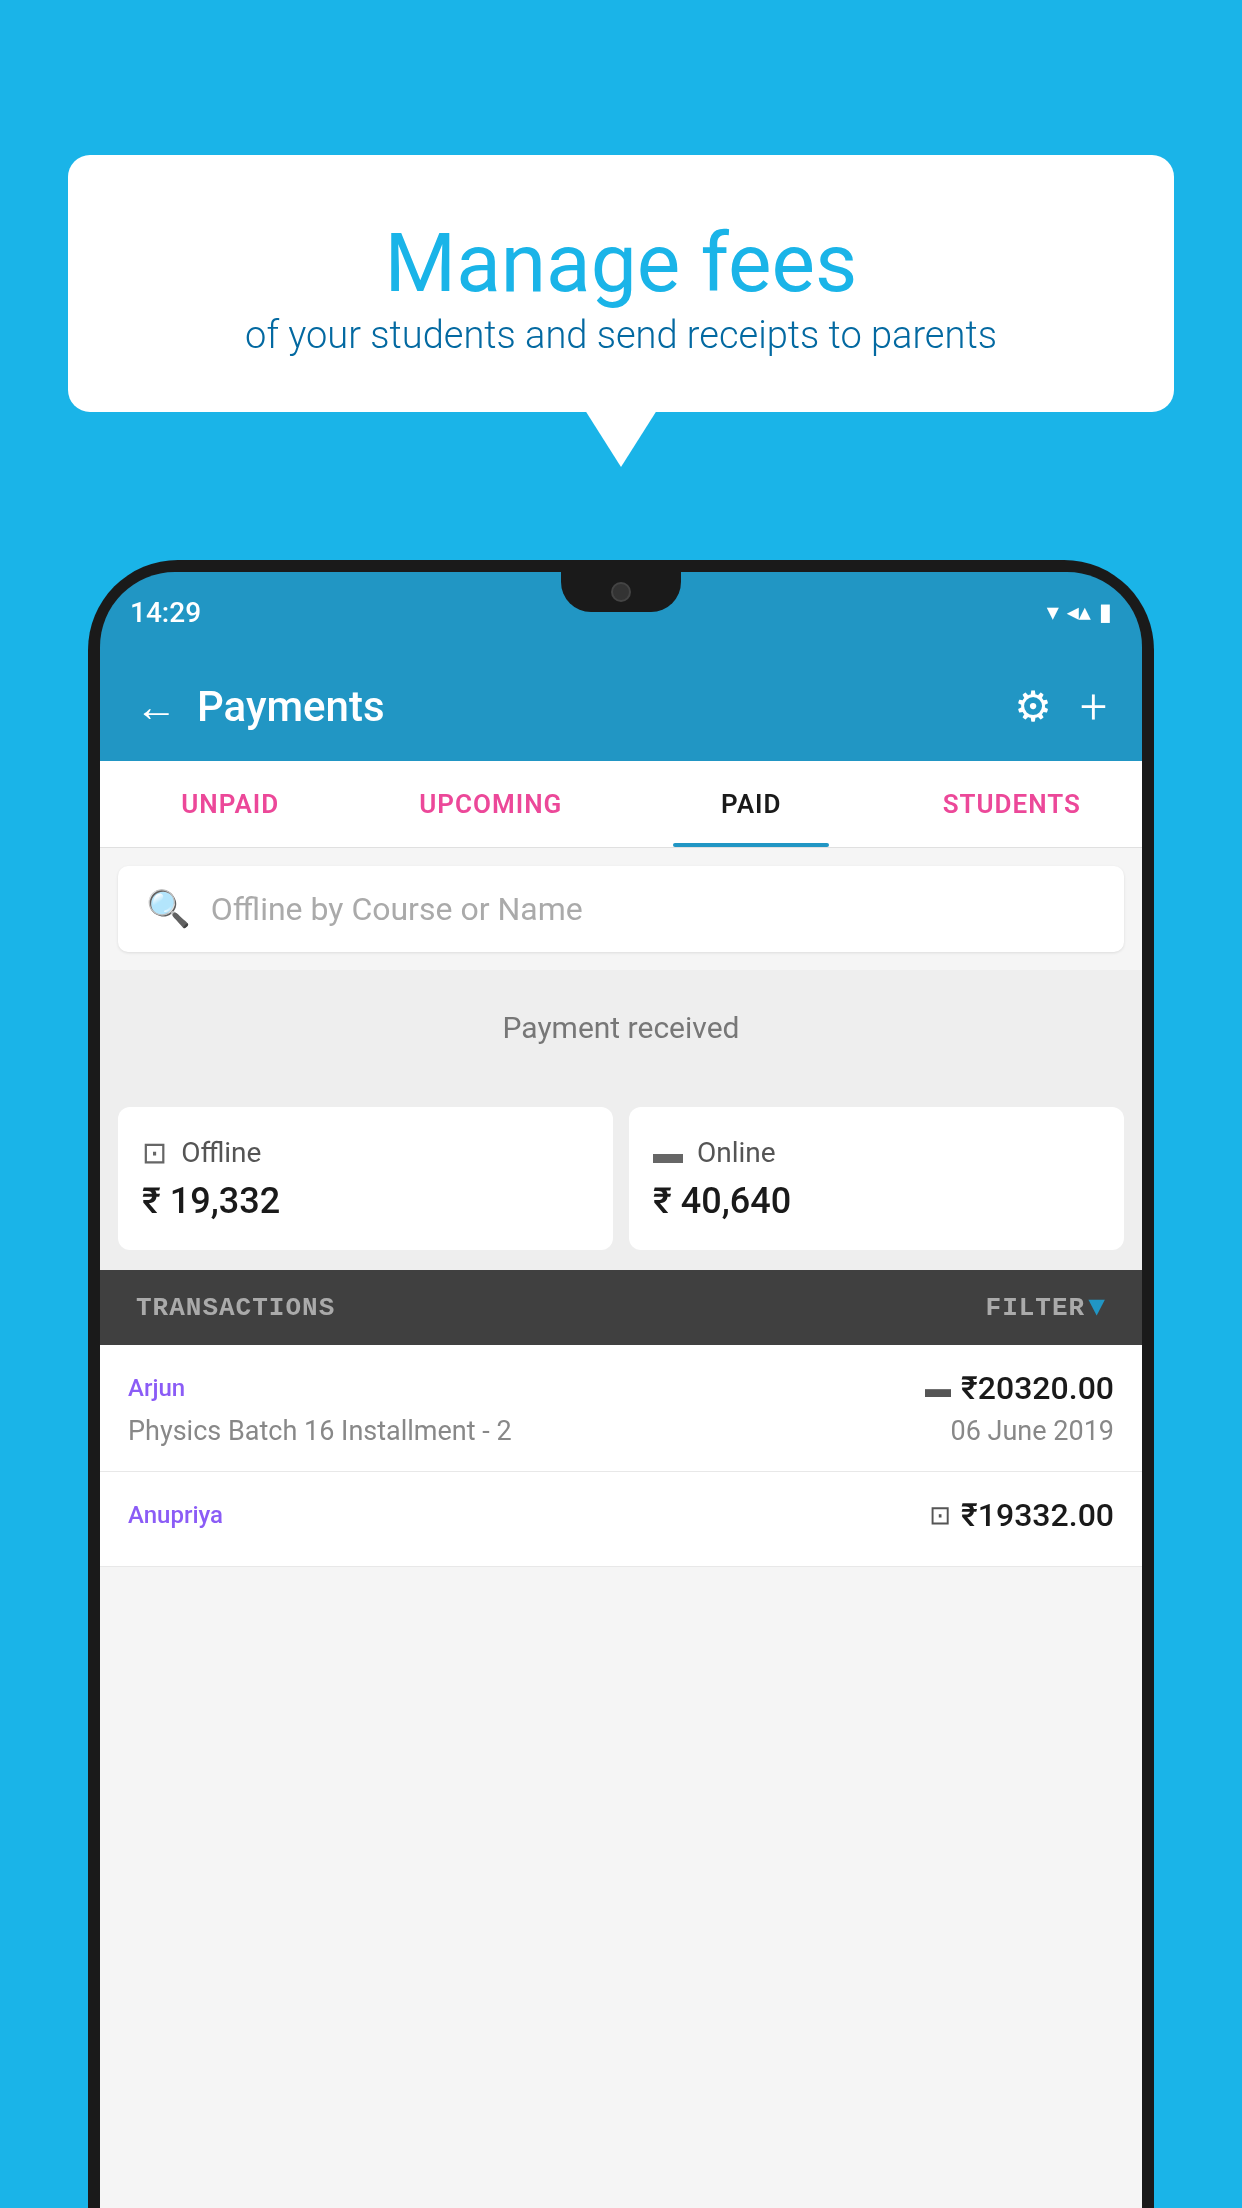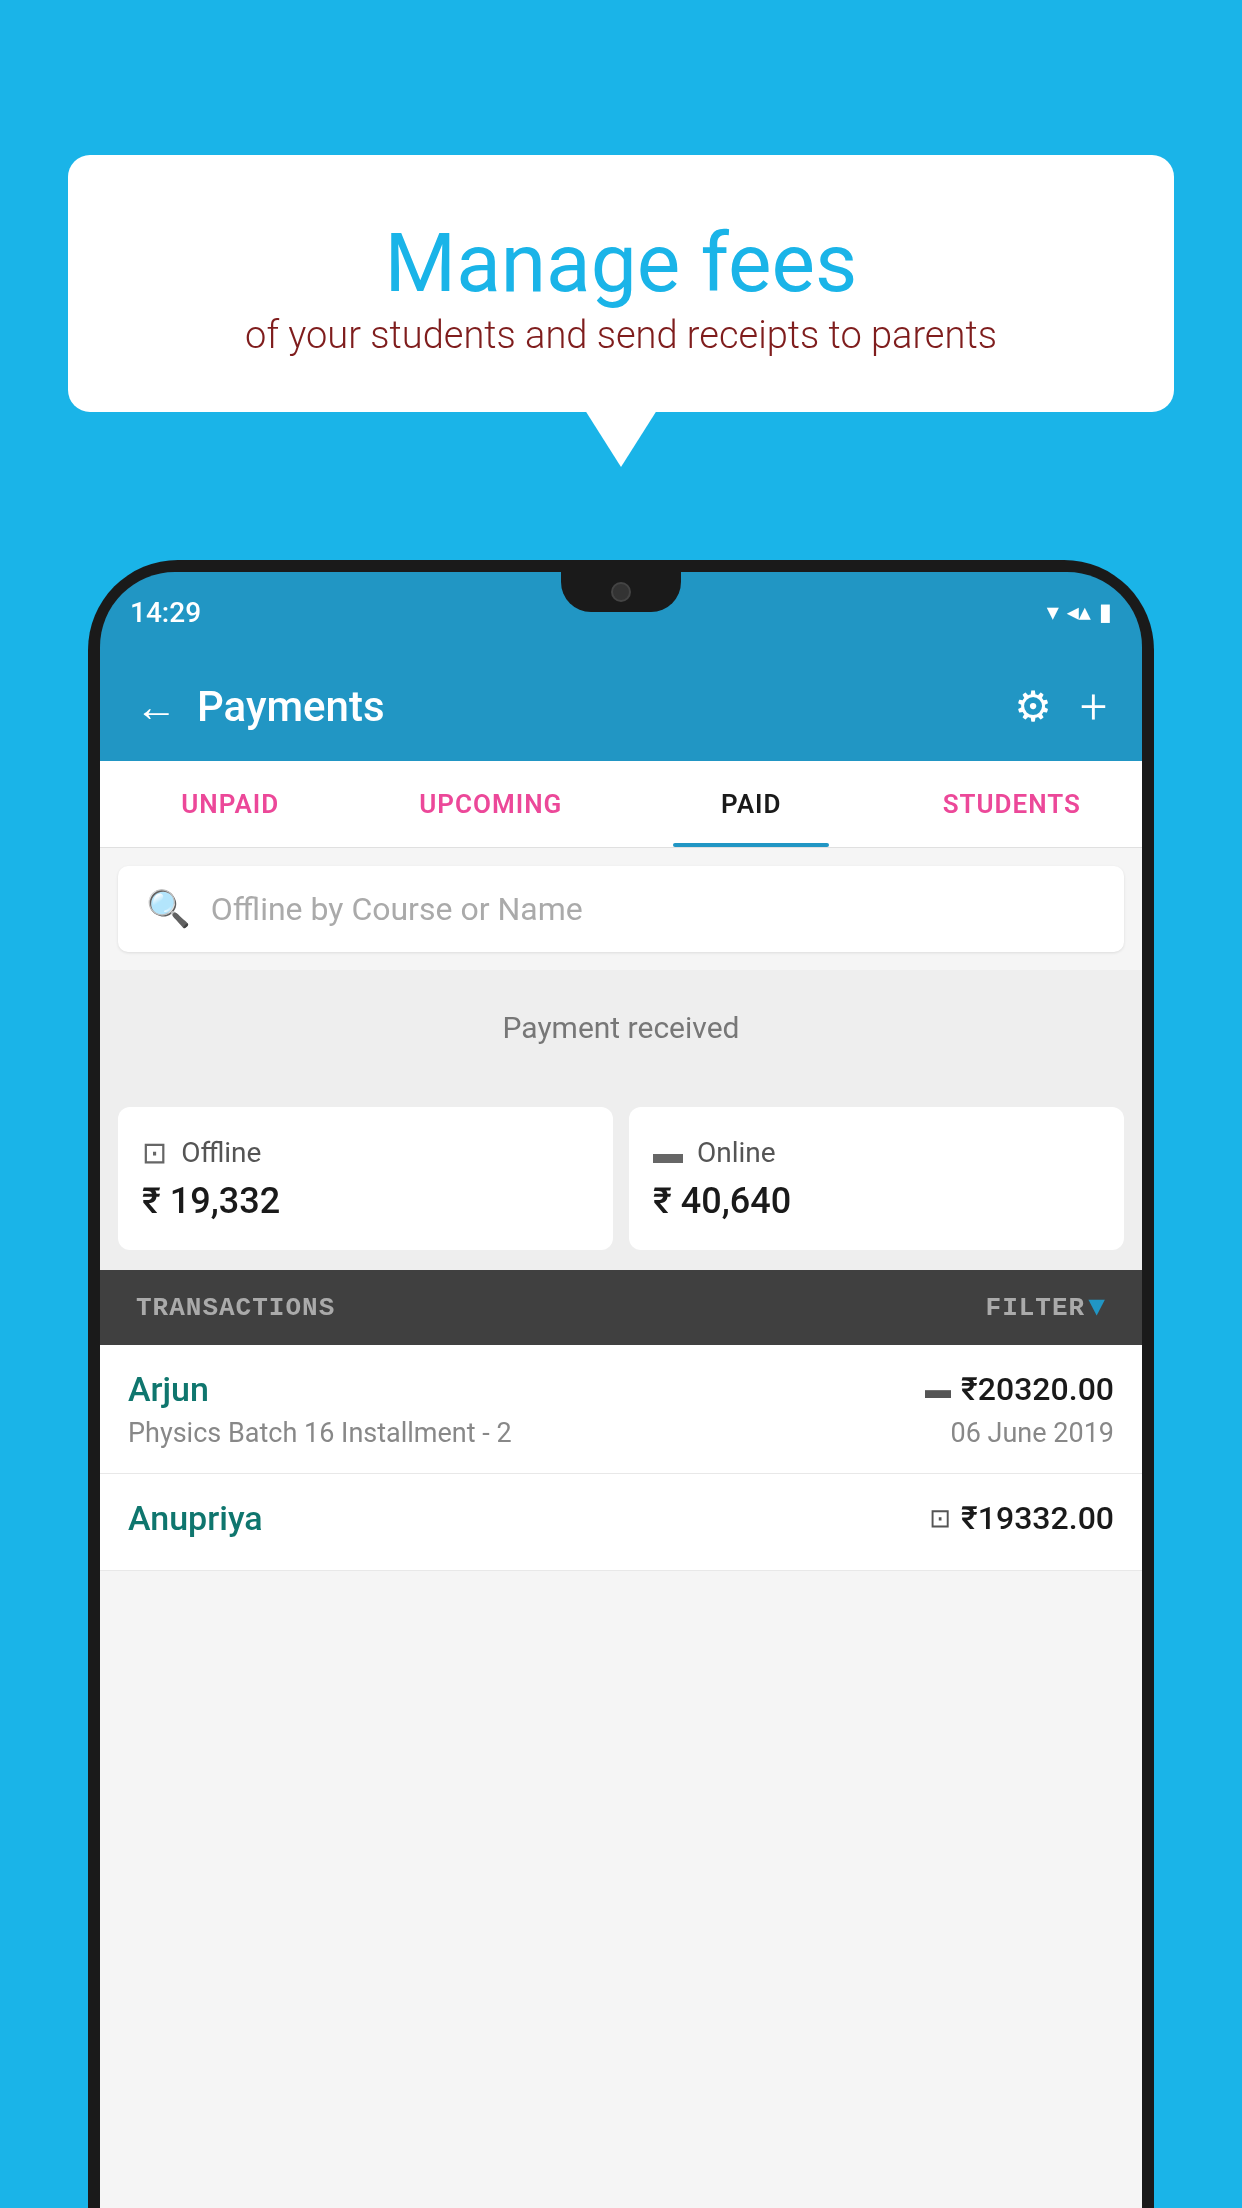--- a/index.html
+++ b/index.html
@@ -44,21 +44,21 @@
 
     .bubble-title {
       font-size: 82px;
       font-weight: 400;
       color: #1ab4e8;
       margin-bottom: 2px;
     }
 
     .bubble-subtitle {
       font-size: 38px;
-      color: #7f1d1d;
+      color: #0369a1;
       font-weight: 300;
     }
 
     
     .phone-frame {
       position: absolute;
       top: 560px;
       left: 88px;
       right: 88px;
       bottom: 0;
@@ -321,23 +321,23 @@
     }
 
     .transaction-top {
       display: flex;
       justify-content: space-between;
       align-items: center;
       margin-bottom: 8px;
     }
 
     .transaction-name {
-      font-size: 34px;
-      font-weight: 500;
-      color: #0f766e;
+      font-size: 24px;
+      font-weight: 500;
+      color: #8b5cf6;
     }
 
     .transaction-amount {
       display: flex;
       align-items: center;
       gap: 10px;
       font-size: 32px;
       font-weight: 500;
       color: #1a1a1a;
     }

